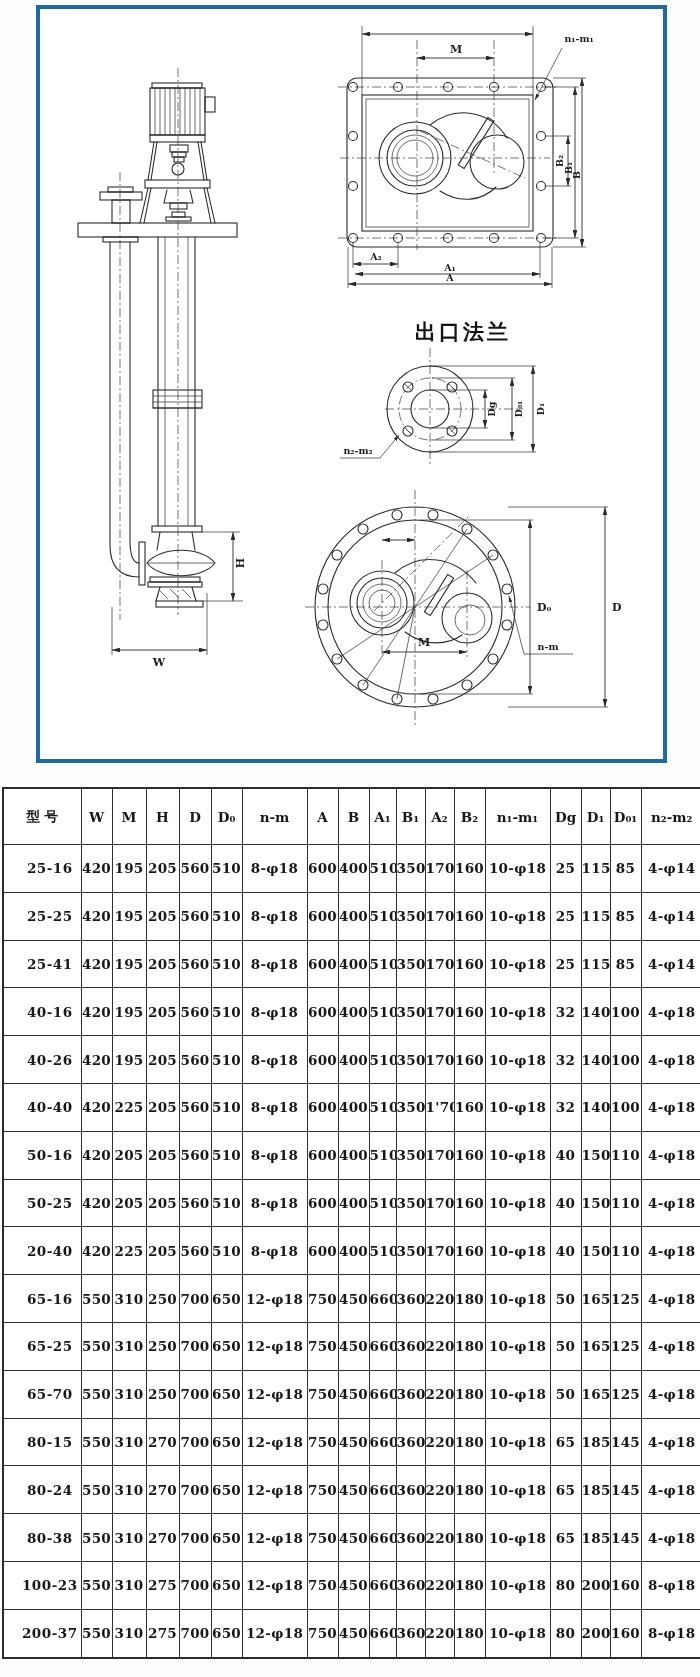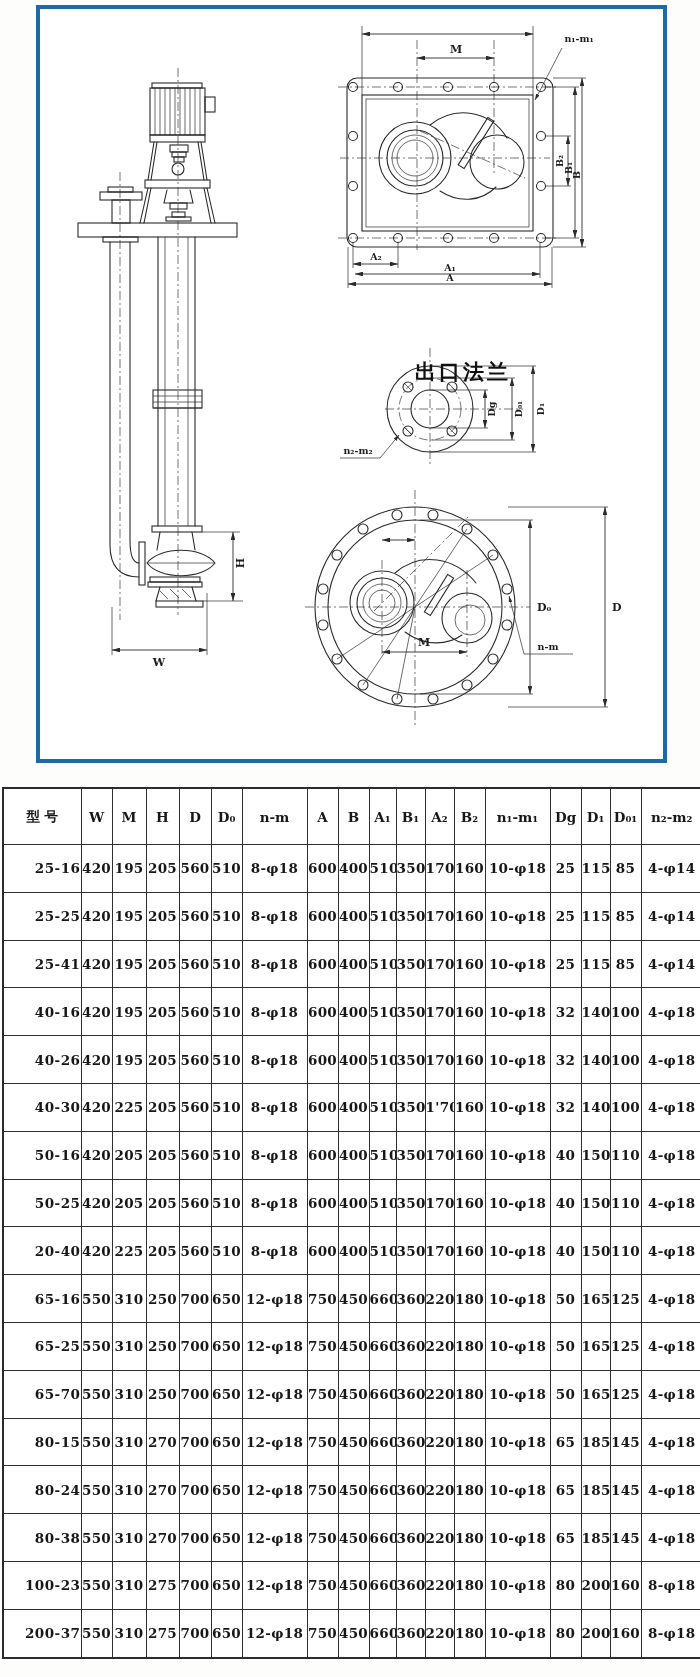--- a/index.html
+++ b/index.html
@@ -17,35 +17,35 @@
   svg .ln   { stroke:#2b2b2b; stroke-width:1.1; fill:none; stroke-linecap:round; }
   svg .thin { stroke:#2b2b2b; stroke-width:0.7; fill:none; }
   svg .chain{ stroke:#3a3a3a; stroke-width:0.7; fill:none; stroke-dasharray:9 3 2 3; }
   svg .dim  { stroke:#2b2b2b; stroke-width:0.9; fill:none; }
   svg .hatch{ stroke:#2b2b2b; stroke-width:0.7; fill:none; }
   svg text  { font-family:"DejaVu Serif", serif; font-weight:bold; font-size:11px; fill:#1d1d1d; }
   svg text.sm { font-size:9.5px; }
   .flange-title {
     position:absolute; left:375px; top:309px; width:130px;
     font-size:21px; font-weight:bold; letter-spacing:3px; color:#111;
-    font-family:"DejaVu Serif", serif; text-align:left; white-space:nowrap;margin-top:40px;
+    font-family:"DejaVu Serif", serif; text-align:left; white-space:nowrap;
   }
   .spec-table {
     position:absolute; left:2px; top:787px; width:696px;
     border-collapse:collapse; table-layout:fixed;
     border:2.5px solid #2c2c2c; background:#ffffff;
   }
   .spec-table th, .spec-table td {
     border:1.6px solid #2f2f2f; text-align:center; vertical-align:middle;
     font-family:"DejaVu Serif", serif; font-weight:bold; color:#171717;
     font-size:13.5px; padding:0; overflow:hidden; white-space:nowrap;
   }
   .spec-table th { height:55px;margin-top:36px; }
   .spec-table td { height:46.8px; letter-spacing:0.3px; }
-  .spec-table td:first-child { text-align:right; padding-left:15px; letter-spacing:0.5px; }
+  .spec-table td:first-child { text-align:center; padding-left:15px; letter-spacing:0.5px; }
 </style>
 </head>
 <body>
 
 <div class="page">
 
   <div class="drawing-box">
 
     <svg style="left:20px; top:51px;" width="220" height="620" viewBox="0 0 220 620">
       <defs>
@@ -410,21 +410,21 @@
           <td>350</td>
           <td>170</td>
           <td>160</td>
           <td>10-φ18</td>
           <td>32</td>
           <td>140</td>
           <td>100</td>
           <td>4-φ18</td>
         </tr>
         <tr>
-          <td>40-30</td>
+          <td>40-40</td>
           <td>420</td>
           <td>225</td>
           <td>205</td>
           <td>560</td>
           <td>510</td>
           <td>8-φ18</td>
           <td>600</td>
           <td>400</td>
           <td>510</td>
           <td>350</td>

